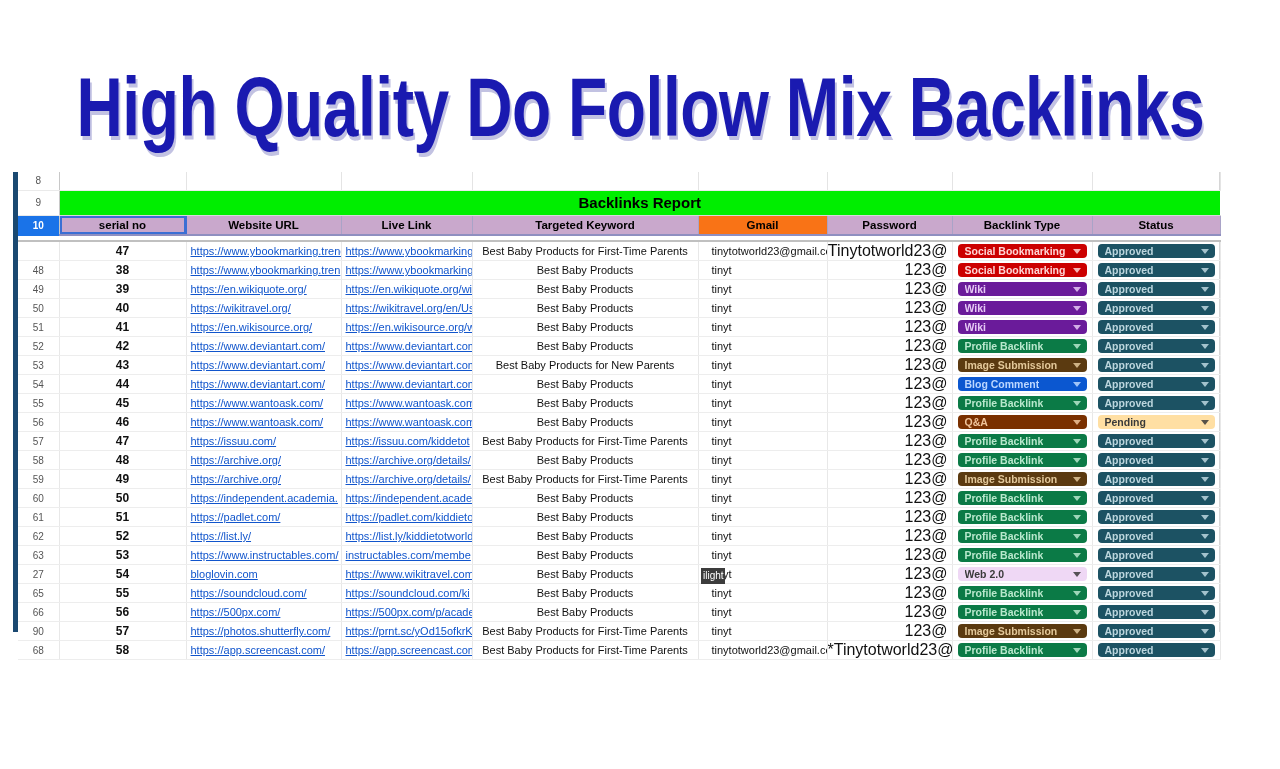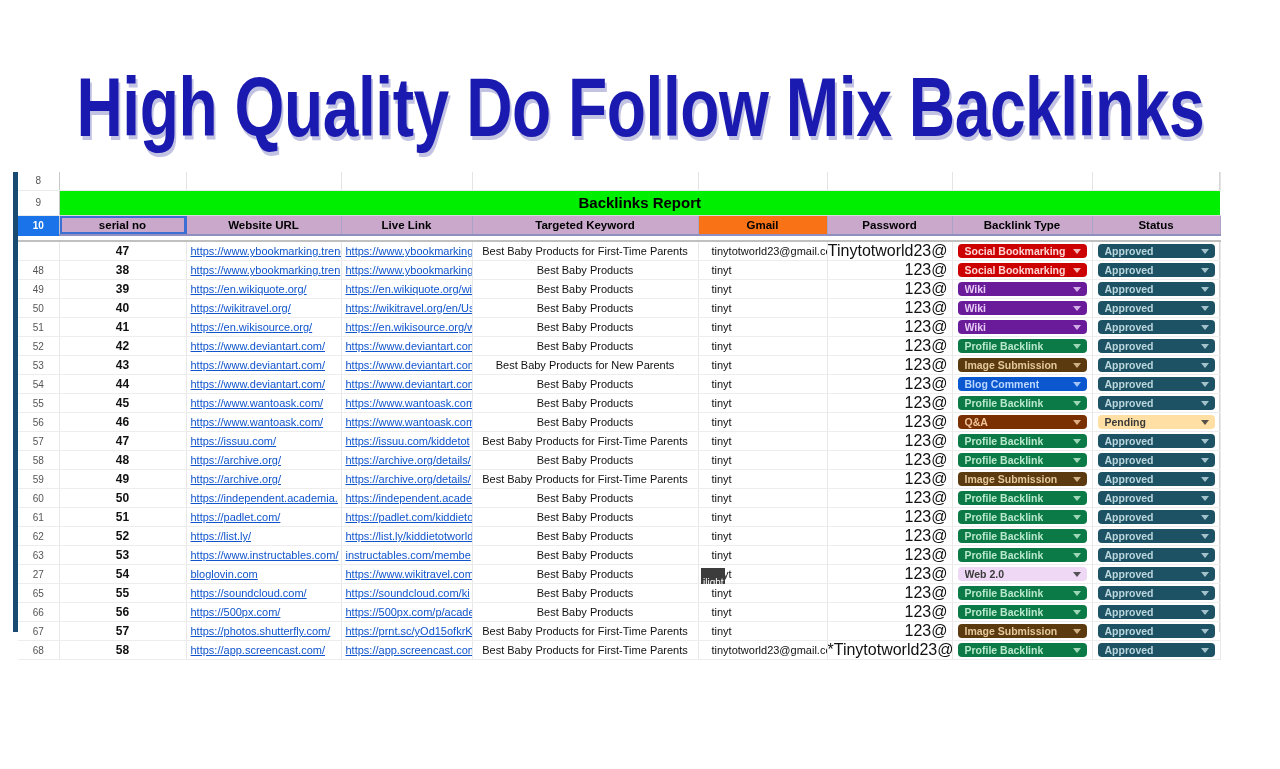--- a/index.html
+++ b/index.html
@@ -153,21 +153,21 @@
     border-top: 5px solid currentColor;
     opacity: 0.85; margin-left: 4px;
   }
 
   
   .tooltip {
     position: absolute;
     left: 688px; top: 396px;
     background: #3c3c3c; color: #ffffff;
     font-size: 10px; line-height: 16px;
-    height: 16px; padding: 7px 2px;
+    height: 16px; padding: 0 2px;
     overflow: hidden; width: 24px;
     white-space: nowrap;
   }
 </style>
 </head>
 <body>
 
 <div id="page">
 
   <div class="title-wrap">
@@ -953,21 +953,21 @@
               <td>
                 <div class="chipwrap">
                   <div class="chip" style="background:#1c5263;color:#bcd6de">
                     <span class="lbl">Approved</span>
                     <span class="arw"></span>
                   </div>
                 </div>
               </td>
             </tr>
             <tr class="drow">
-              <td class="rowhdr">67</td>
+              <td class="rowhdr">90</td>
               <td>
                 <div class="cell-serial">57</div>
               </td>
               <td>
                 <span class="cell-link">https://photos.shutterfly.com/</span>
               </td>
               <td>
                 <span class="cell-link">https://prnt.sc/yOd15ofkrK</span>
               </td>
               <td>

